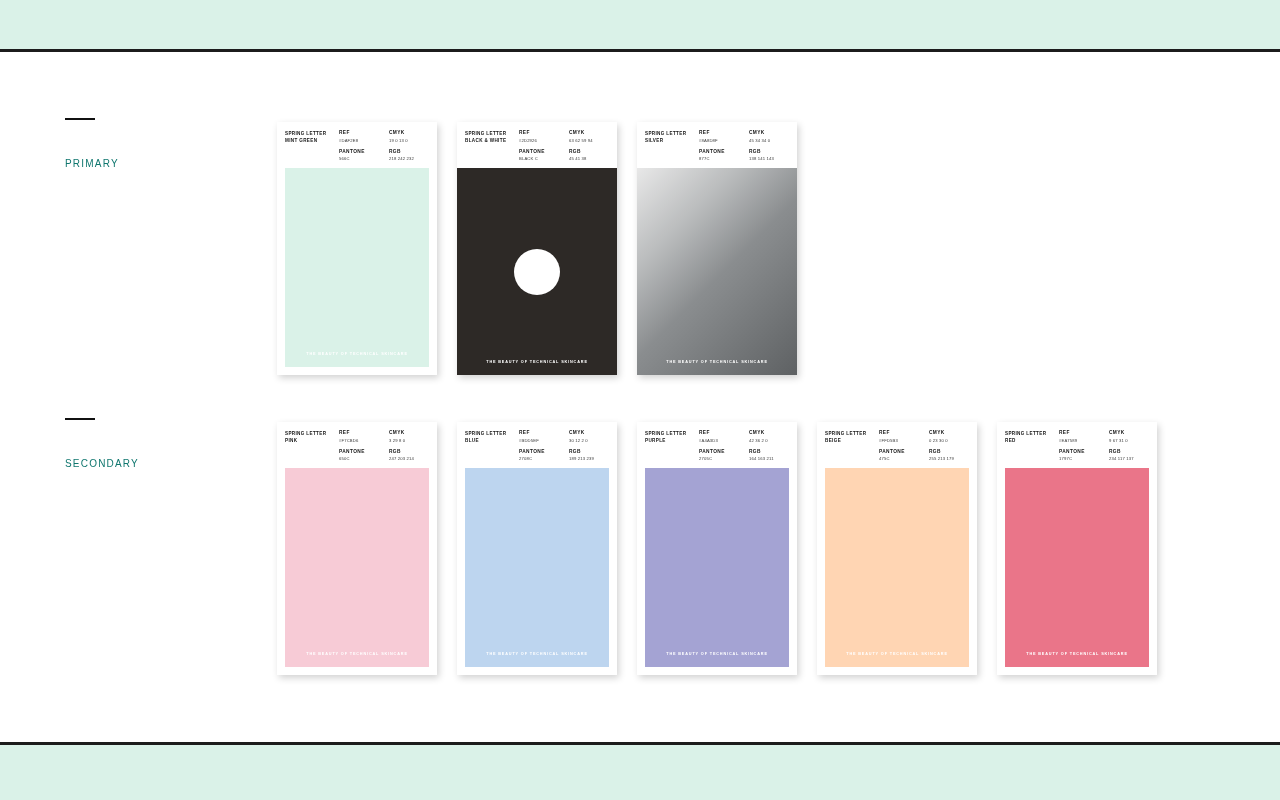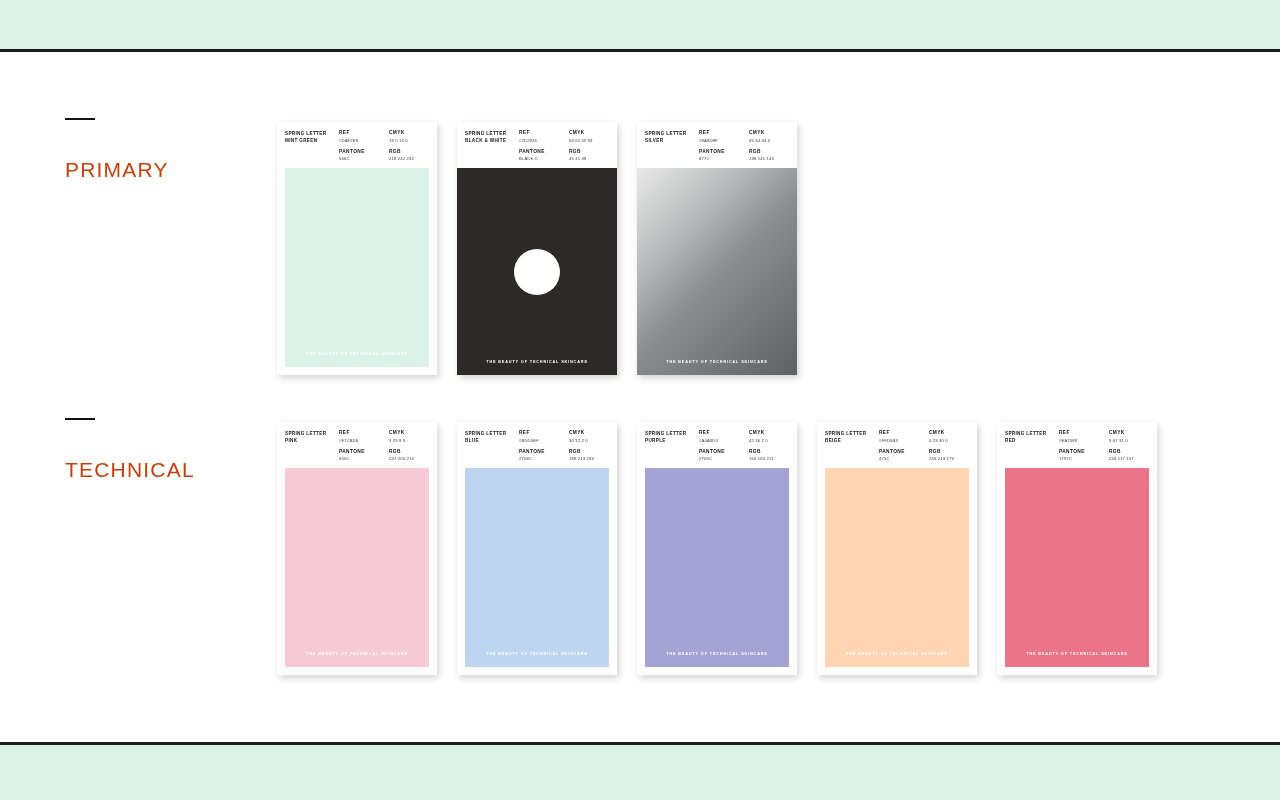--- a/index.html
+++ b/index.html
@@ -19,21 +19,21 @@
   }
   .band-top { top: 0; height: 52px; border-bottom: 3px solid #1c1c1c; }
   .band-bottom { bottom: 0; height: 58px; border-top: 3px solid #1c1c1c; }
 
   
   .section-label { position: absolute; left: 65px; }
   .section-rule {
     width: 30px; height: 2px; background: #111; margin-bottom: 38px;
   }
   .section-title {
-    font-size: 21px; letter-spacing: 1.2px; color: #c2410c; font-weight: 400;
+    font-size: 10px; letter-spacing: 1.2px; color: #0f766e; font-weight: 400;
     white-space: nowrap;
   }
   .label-primary   { top: 118px; }
   .label-secondary { top: 418px; }
 
   
   .row { position: absolute; display: flex; }
   .row-primary   { top: 122px; left: 277px; gap: 20px; }
   .row-secondary { top: 422px; left: 277px; gap: 20px; }
 
@@ -102,21 +102,21 @@
   <div class="band band-top"></div>
   <div class="band band-bottom"></div>
 
   <div class="section-label label-primary">
     <div class="section-rule"></div>
     <div class="section-title">PRIMARY</div>
   </div>
 
   <div class="section-label label-secondary">
     <div class="section-rule"></div>
-    <div class="section-title">TECHNICAL</div>
+    <div class="section-title">SECONDARY</div>
   </div>
 
   <div class="row row-primary" id="row-primary">
       <div class="card card-primary">
         <div class="card-head">
           <div class="spec-name">
             <div>SPRING LETTER</div>
             <div>MINT GREEN</div>
           </div>
           <div class="spec-cols">

